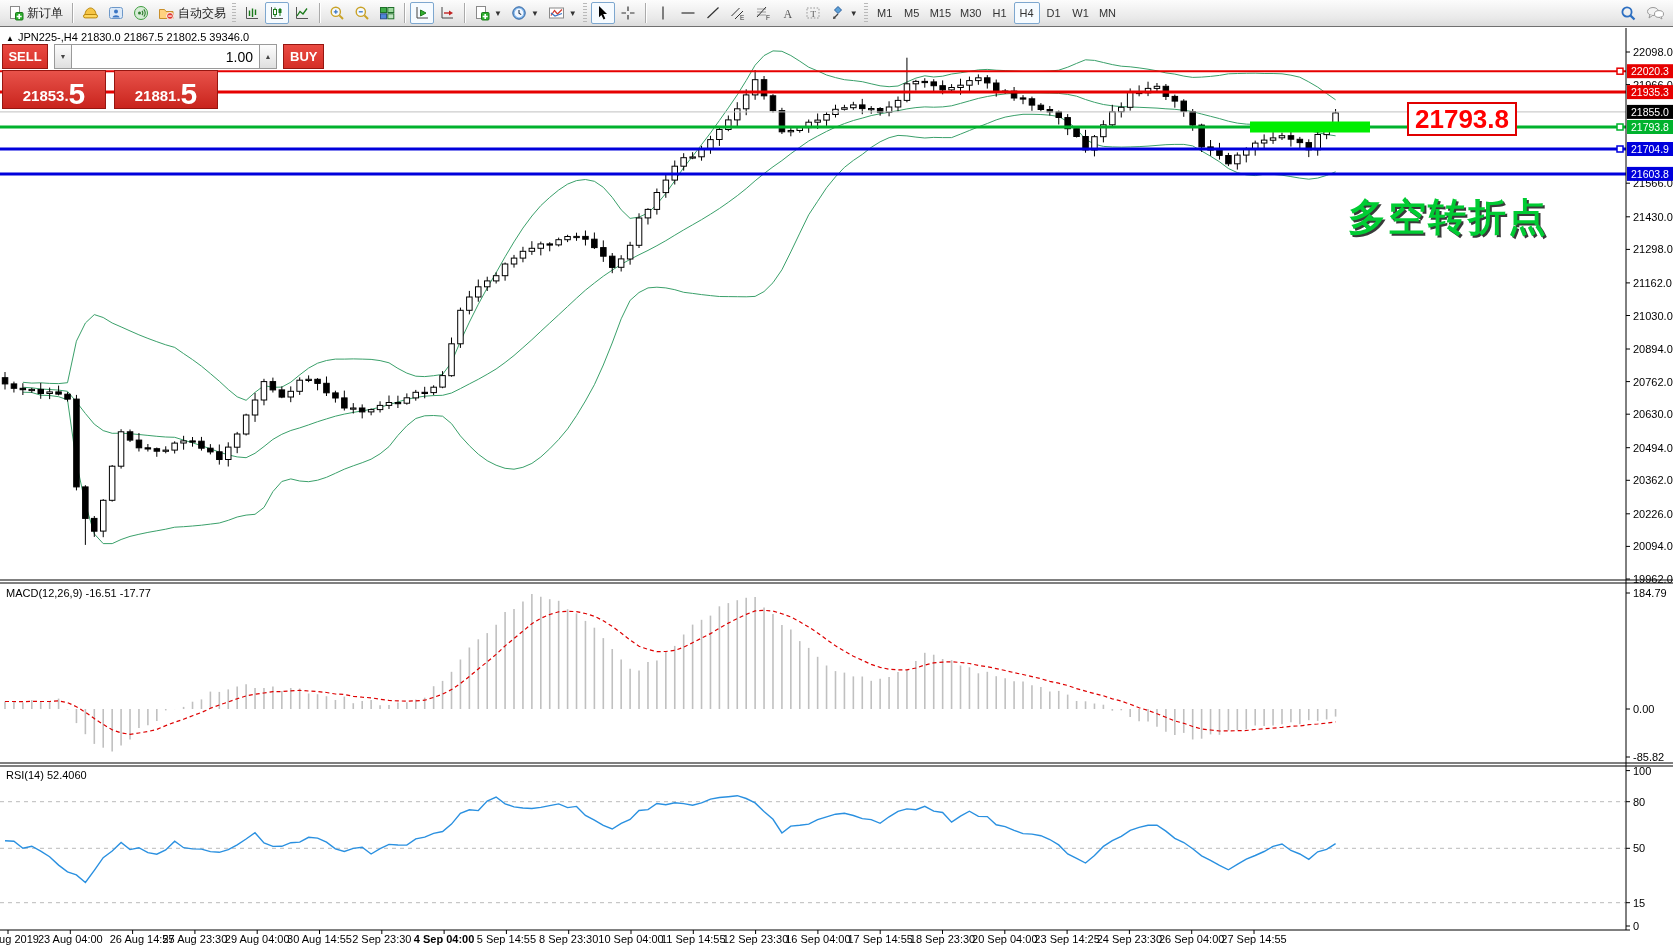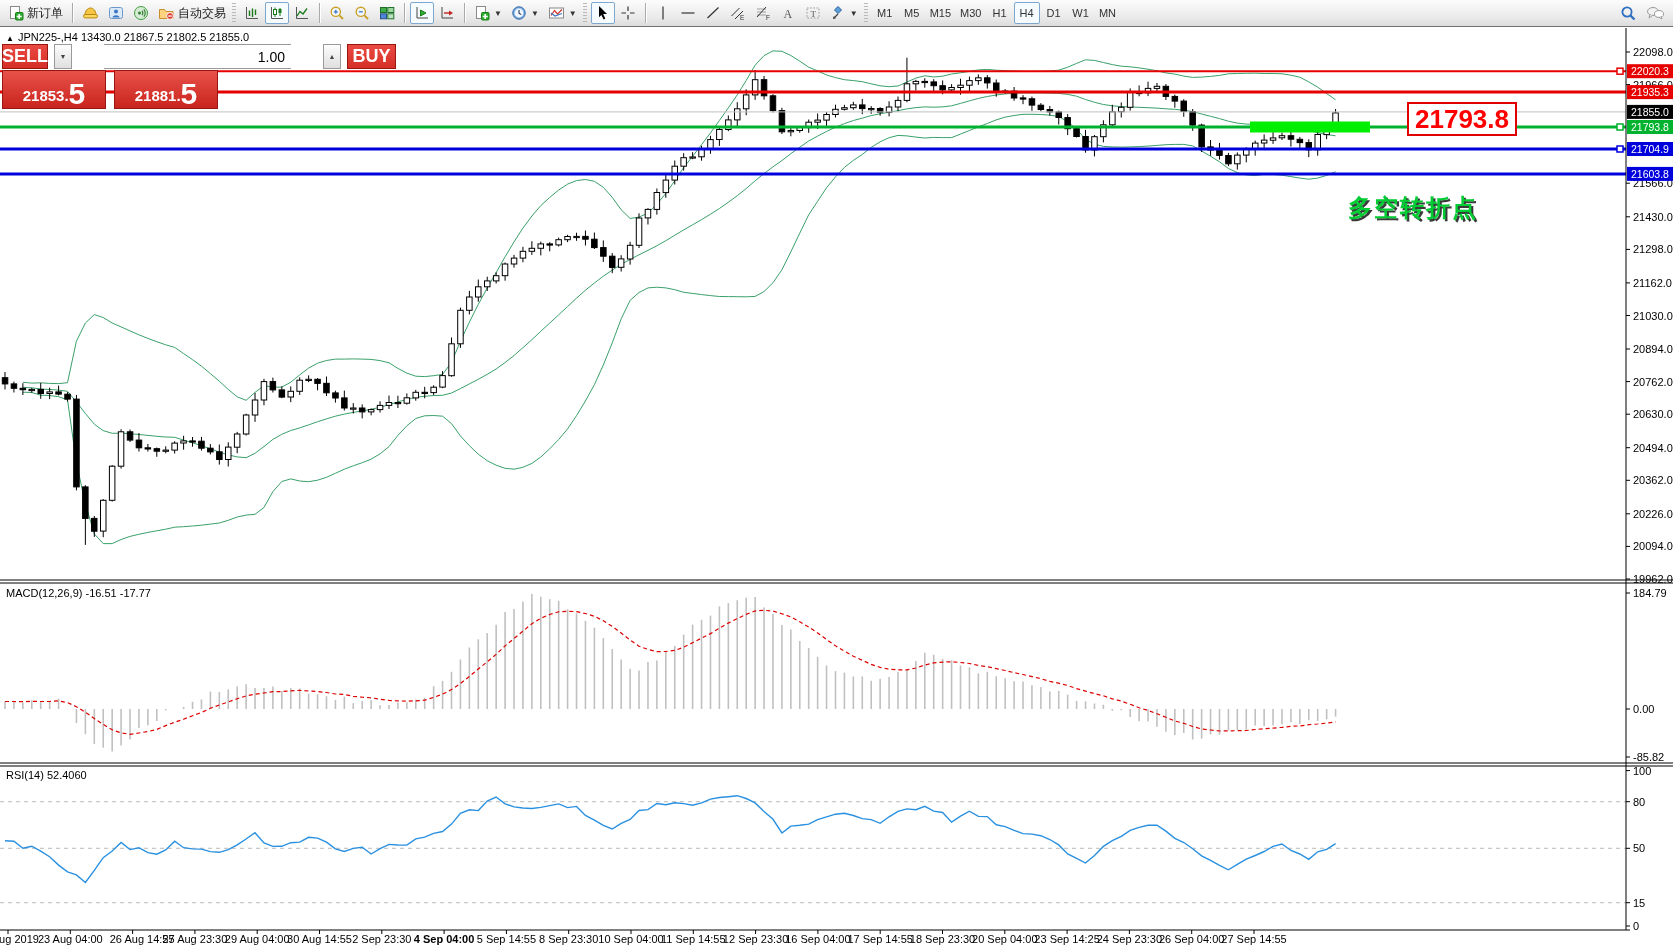--- a/index.html
+++ b/index.html
@@ -23,38 +23,38 @@
   .tbtn svg{display:block;}
 
   
   #chart-svg{position:absolute;left:0;top:0;z-index:1;}
   .symbol-info{position:absolute;left:6px;top:31px;font-size:11px;color:#000;z-index:10;}
   .symbol-info .tri{font-size:8px;margin-right:4px;}
 
   .trade-panel{position:absolute;left:2px;top:44px;width:216px;z-index:20;font-family:"Liberation Sans",sans-serif;}
   .tp-top{display:flex;height:25px;margin-bottom:1px;}
   .tp-btn{background:linear-gradient(#ea4a42,#d52f27);border:1px solid #961610;color:#fff;
-    font-weight:bold;font-size:18px;display:flex;align-items:center;justify-content:center;}
+    font-weight:bold;font-size:13px;display:flex;align-items:center;justify-content:center;}
   .tp-sell{width:46px;margin-right:6px;}
   .tp-buy{width:49px;margin-left:6px;}
-  .vol-spin{display:flex;flex:1;height:25px;box-sizing:border-box;gap:32px;}
+  .vol-spin{display:flex;flex:1;height:25px;box-sizing:border-box;}
   .spin-btn{width:18px;background:linear-gradient(#fdfdfd,#dfdfdf);border:1px solid #9a9a9a;
     font-size:7px;color:#444;display:flex;align-items:center;justify-content:center;}
   .vol-input{flex:1;border:1px solid #9a9a9a;border-left:none;border-right:none;text-align:right;
     font-size:14px;padding:0 6px 0 0;color:#000;min-width:10px;}
   .tp-prices{display:flex;gap:8px;}
   .tp-price{flex:1;height:35px;background:linear-gradient(#e8524a,#c9241d);border:1px solid #961610;
     color:#fff;display:flex;align-items:flex-end;justify-content:center;padding-bottom:2px;}
   .tp-price .int{font-size:15px;font-weight:bold;line-height:1;margin-bottom:3px;}
   .tp-price .dot{font-size:15px;font-weight:bold;line-height:1;margin-bottom:3px;}
   .tp-price .frac{font-size:30px;font-weight:bold;line-height:0.85;}
 
   .big-price{position:absolute;left:1407px;top:102px;border:2px solid #e00000;background:#fff;
     color:#ff0000;font-size:26px;font-weight:bold;padding:0 6px;line-height:30px;z-index:15;}
-  .turning-point{position:absolute;left:1348px;top:192px;color:#00cc33;font-size:24px;font-weight:bold;
+  .turning-point{position:absolute;left:1348px;top:192px;color:#00cc33;font-size:38px;font-weight:bold;
     text-shadow:2px 2px 0 #3a3a3a;z-index:15;letter-spacing:2px;
     font-family:Liberation Serif, serif;}
 
   .ind-label{position:absolute;left:6px;font-size:11px;color:#000;z-index:10;}
   #macd-label{top:587px;}
   #rsi-label{top:769px;}
 
   .time-axis{position:absolute;left:0;top:933px;width:1626px;height:14px;z-index:10;}
   .time-axis span{position:absolute;top:0;width:84px;margin-left:-42px;text-align:center;
     font-size:11px;color:#000;white-space:nowrap;}
@@ -844,21 +844,21 @@
       <line x1="880.2" y1="930" x2="880.2" y2="934" stroke="#000"></line>
       <line x1="942.5" y1="930" x2="942.5" y2="934" stroke="#000"></line>
       <line x1="1004.8" y1="930" x2="1004.8" y2="934" stroke="#000"></line>
       <line x1="1067.1" y1="930" x2="1067.1" y2="934" stroke="#000"></line>
       <line x1="1129.4" y1="930" x2="1129.4" y2="934" stroke="#000"></line>
       <line x1="1191.7" y1="930" x2="1191.7" y2="934" stroke="#000"></line>
       <line x1="1254.0" y1="930" x2="1254.0" y2="934" stroke="#000"></line>
     </svg>
 
   <div class="symbol-info">
-    <span class="tri">▲</span><span>JPN225-,H4  13430.0 21867.5 21802.5 21855.0</span>
+    <span class="tri">▲</span><span>JPN225-,H4  21830.0 21867.5 21802.5 39346.0</span>
   </div>
 
   <div class="trade-panel">
     <div class="tp-top">
       <button class="tp-btn tp-sell">SELL</button>
       <div class="vol-spin">
         <button class="spin-btn">▼</button>
         <input class="vol-input" value="1.00" style="">
         <button class="spin-btn">▲</button>
       </div>

